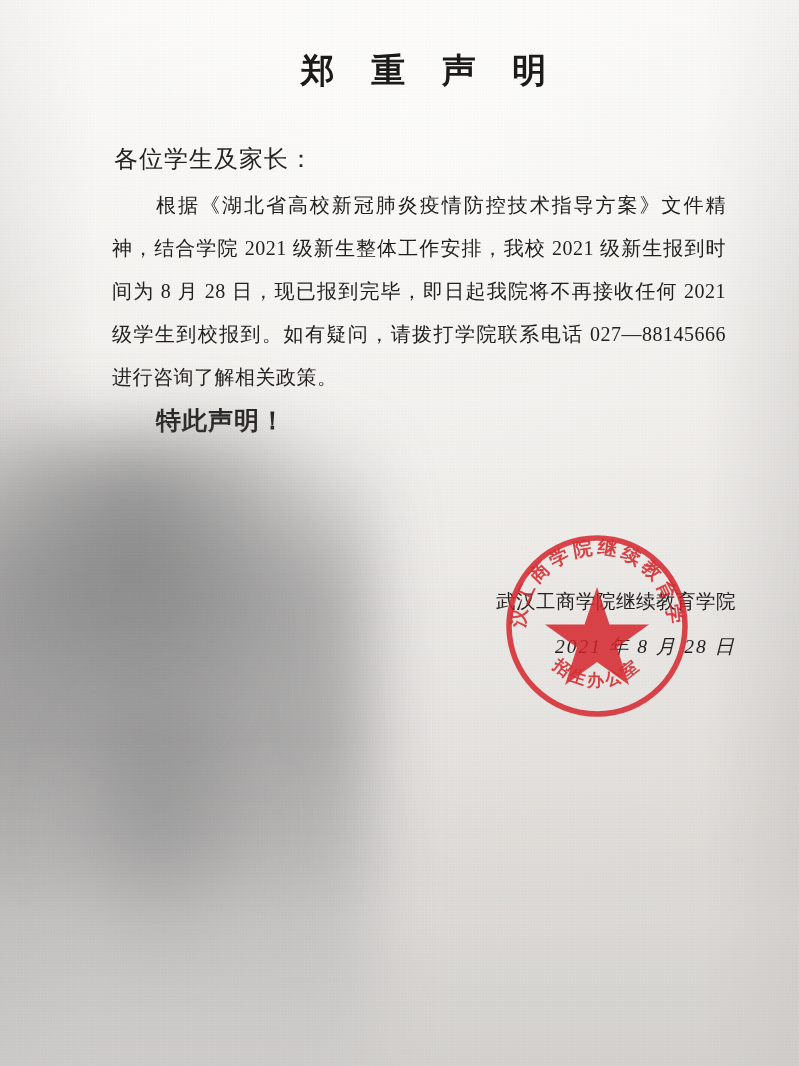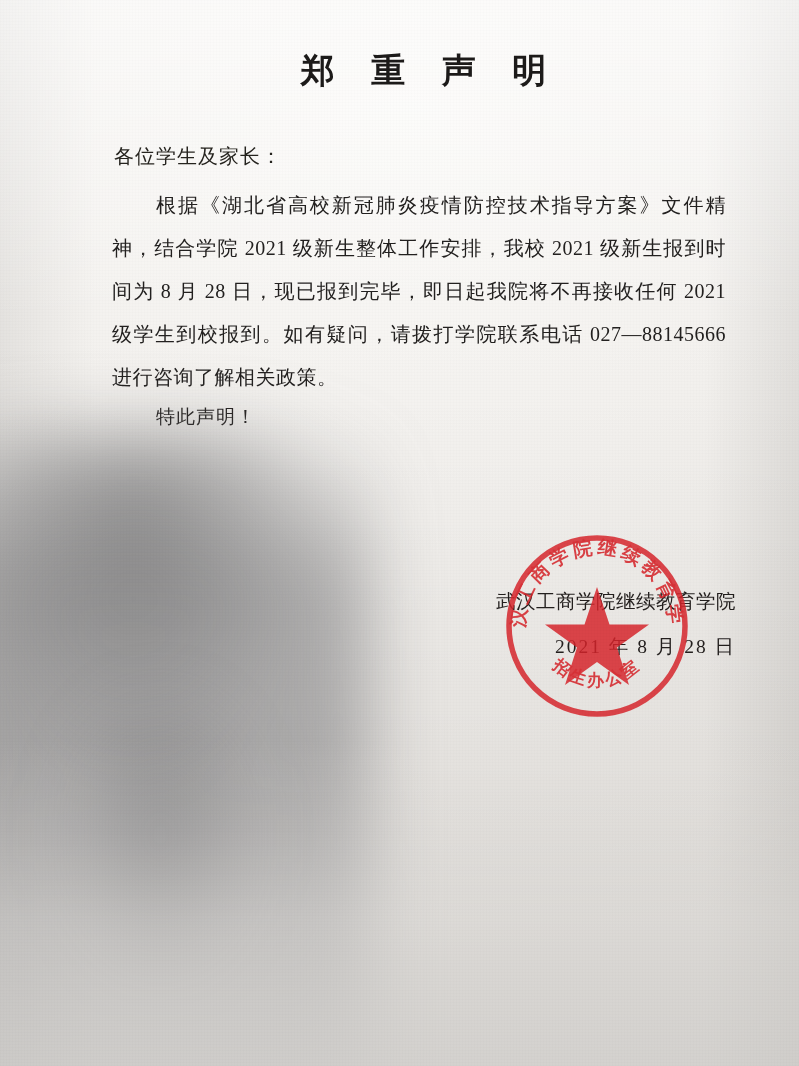--- a/index.html
+++ b/index.html
@@ -80,21 +80,21 @@
     text-indent: 14px;
     color: #1d1b1a;
     font-family: "Liberation Serif", serif;
     padding-left: 24px;
   }
 
   #salutation {
     position: absolute;
     top: 143px;
     left: 114px;
-    font-size: 20px;
+    font-size: 24px;
     letter-spacing: 1px;
     color: #26241f;
   }
 
   #body-text {
     position: absolute;
     top: 184px;
     left: 112px;
     width: 614px;
     font-size: 20px;
@@ -102,41 +102,42 @@
     text-indent: 44px;
     text-align: justify;
     letter-spacing: 0.5px;
     color: #232120;
   }
 
   #closing {
     position: absolute;
     top: 404px;
     left: 156px;
-    font-size: 19px;
-    font-weight: 400;
+    font-size: 25px;
+    font-weight: 700;
     letter-spacing: 1px;
     color: #221f1e;
   }
 
   
   #signature {
     position: absolute;
     top: 588px;
     left: 466px;
     width: 270px;
     font-size: 19.5px;
     color: #231f1e;
     letter-spacing: 0.5px;
   }
   #sig-org { text-align: right; }
   #sig-date {
     margin-top: 18px;
     text-align: right;
     letter-spacing: 2px;
+    font-style: italic;
   }
 
   
   #seal {
     position: absolute;
     left: 500px;
     top: 529px;
     width: 194px;
     height: 194px;
     pointer-events: none;

